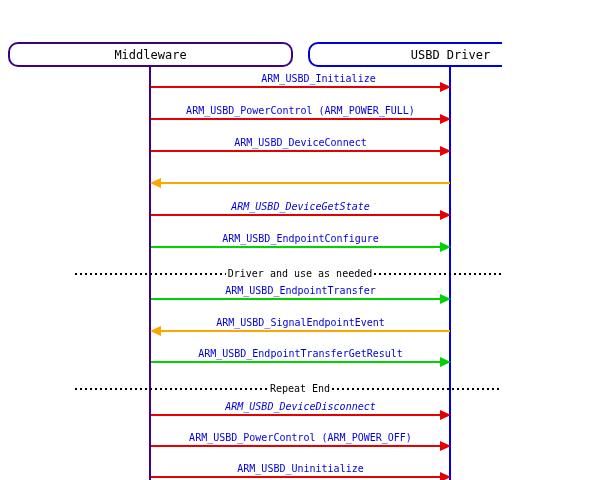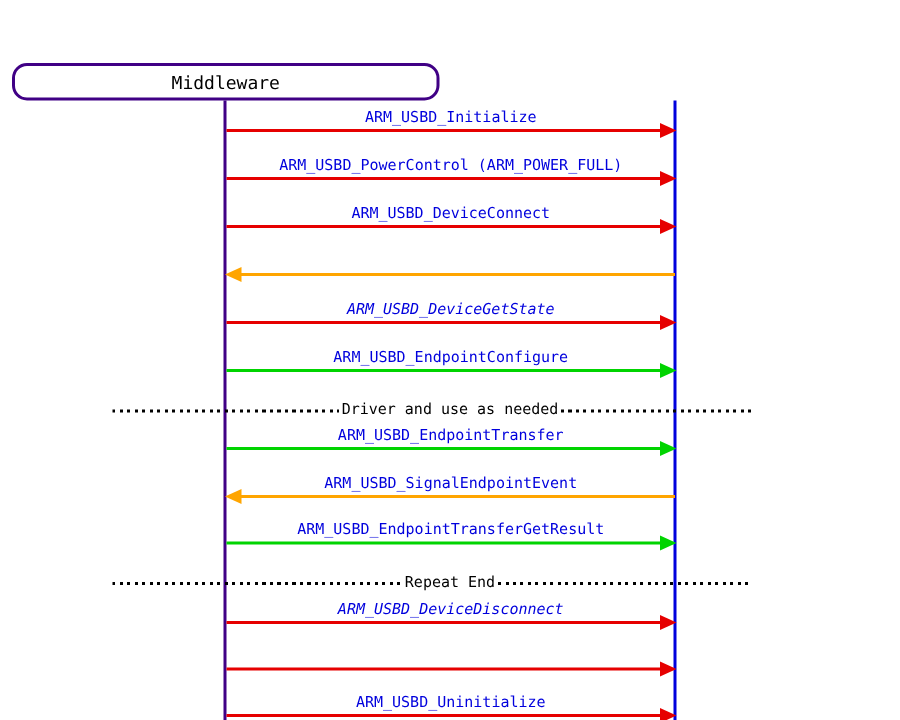--- a/index.html
+++ b/index.html
@@ -93,25 +93,28 @@
     line-height: 12px;
   }
 </style>
 </head>
 <body>
 
 <div id="canvas">
   <div class="participant" id="participant-0" style="border-color: rgb(64, 0, 133);">
     <span>Middleware</span>
   </div>
+  <div class="participant" id="participant-1" style="border-color: rgb(0, 0, 221);">
+    <span>USBD Driver</span>
+  </div>
   <div class="lifeline" id="lifeline-0" style="background: rgb(64, 0, 133);"></div>
   <div class="lifeline" id="lifeline-1" style="background: rgb(0, 0, 221);"></div>
   <div id="rows">
       <div class="msg" style="top: 59px;">
-        <div class="msg-label" style="color: rgb(0, 0, 221);">ARM_USBD_Initialize</div>
+        <div class="msg-label" style="color: rgb(0, 0, 221); padding-left: 18px;">ARM_USBD_Initialize</div>
         <div class="msg-line dir-right" style="background: rgb(230, 0, 0);"></div>
         <div class="arrowhead dir-right" style="border-left-color: rgb(230, 0, 0);"></div>
       </div>
       <div class="msg" style="top: 91px;">
         <div class="msg-label" style="color: rgb(0, 0, 221);">ARM_USBD_PowerControl (ARM_POWER_FULL)</div>
         <div class="msg-line dir-right" style="background: rgb(230, 0, 0);"></div>
         <div class="arrowhead dir-right" style="border-left-color: rgb(230, 0, 0);"></div>
       </div>
       <div class="msg" style="top: 123px;">
         <div class="msg-label" style="color: rgb(0, 0, 221);">ARM_USBD_DeviceConnect</div>
@@ -152,20 +155,21 @@
       </div>
       <div class="divider" style="top: 366px;">
         <span class="divider-label" style="color: rgb(0, 0, 0);">Repeat End</span>
       </div>
       <div class="msg" style="top: 387px;">
         <div class="msg-label" style="color: rgb(0, 0, 221); font-style: italic;">ARM_USBD_DeviceDisconnect</div>
         <div class="msg-line dir-right" style="background: rgb(230, 0, 0);"></div>
         <div class="arrowhead dir-right" style="border-left-color: rgb(230, 0, 0);"></div>
       </div>
       <div class="msg" style="top: 418px;">
+        <div class="msg-label" style="color: rgb(0, 0, 221);">ARM_USBD_PowerControl (ARM_POWER_OFF)</div>
         <div class="msg-line dir-right" style="background: rgb(230, 0, 0);"></div>
         <div class="arrowhead dir-right" style="border-left-color: rgb(230, 0, 0);"></div>
       </div>
       <div class="msg" style="top: 449px;">
         <div class="msg-label" style="color: rgb(0, 0, 221);">ARM_USBD_Uninitialize</div>
         <div class="msg-line dir-right" style="background: rgb(230, 0, 0);"></div>
         <div class="arrowhead dir-right" style="border-left-color: rgb(230, 0, 0);"></div>
       </div>
     </div>
 </div>

